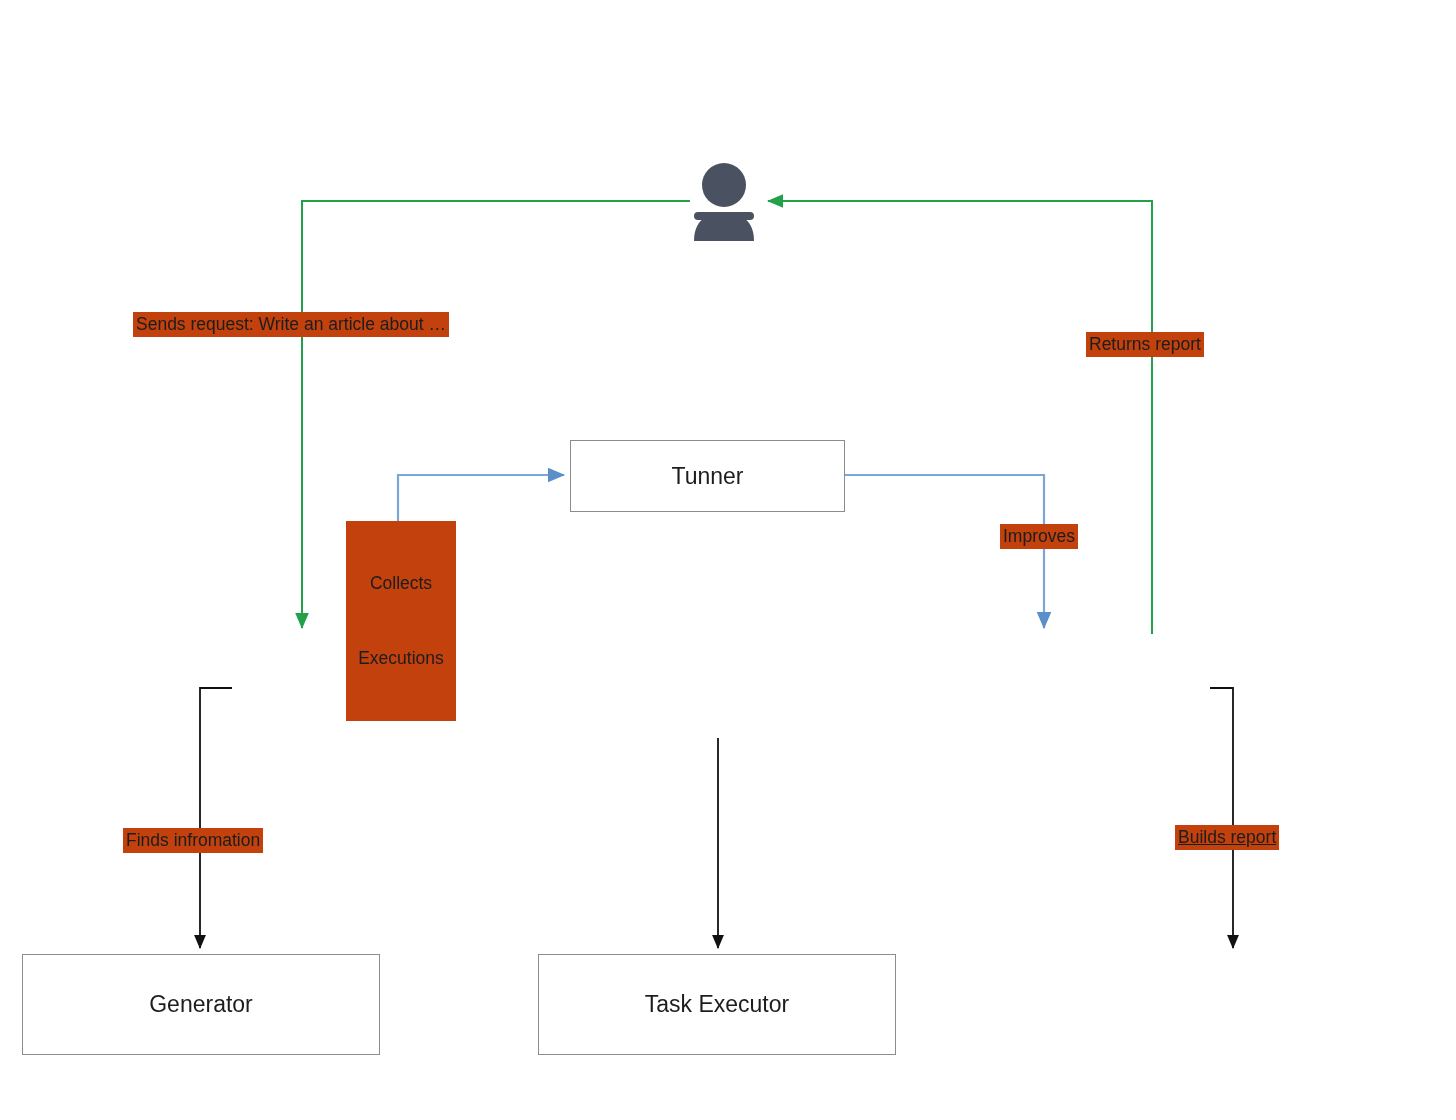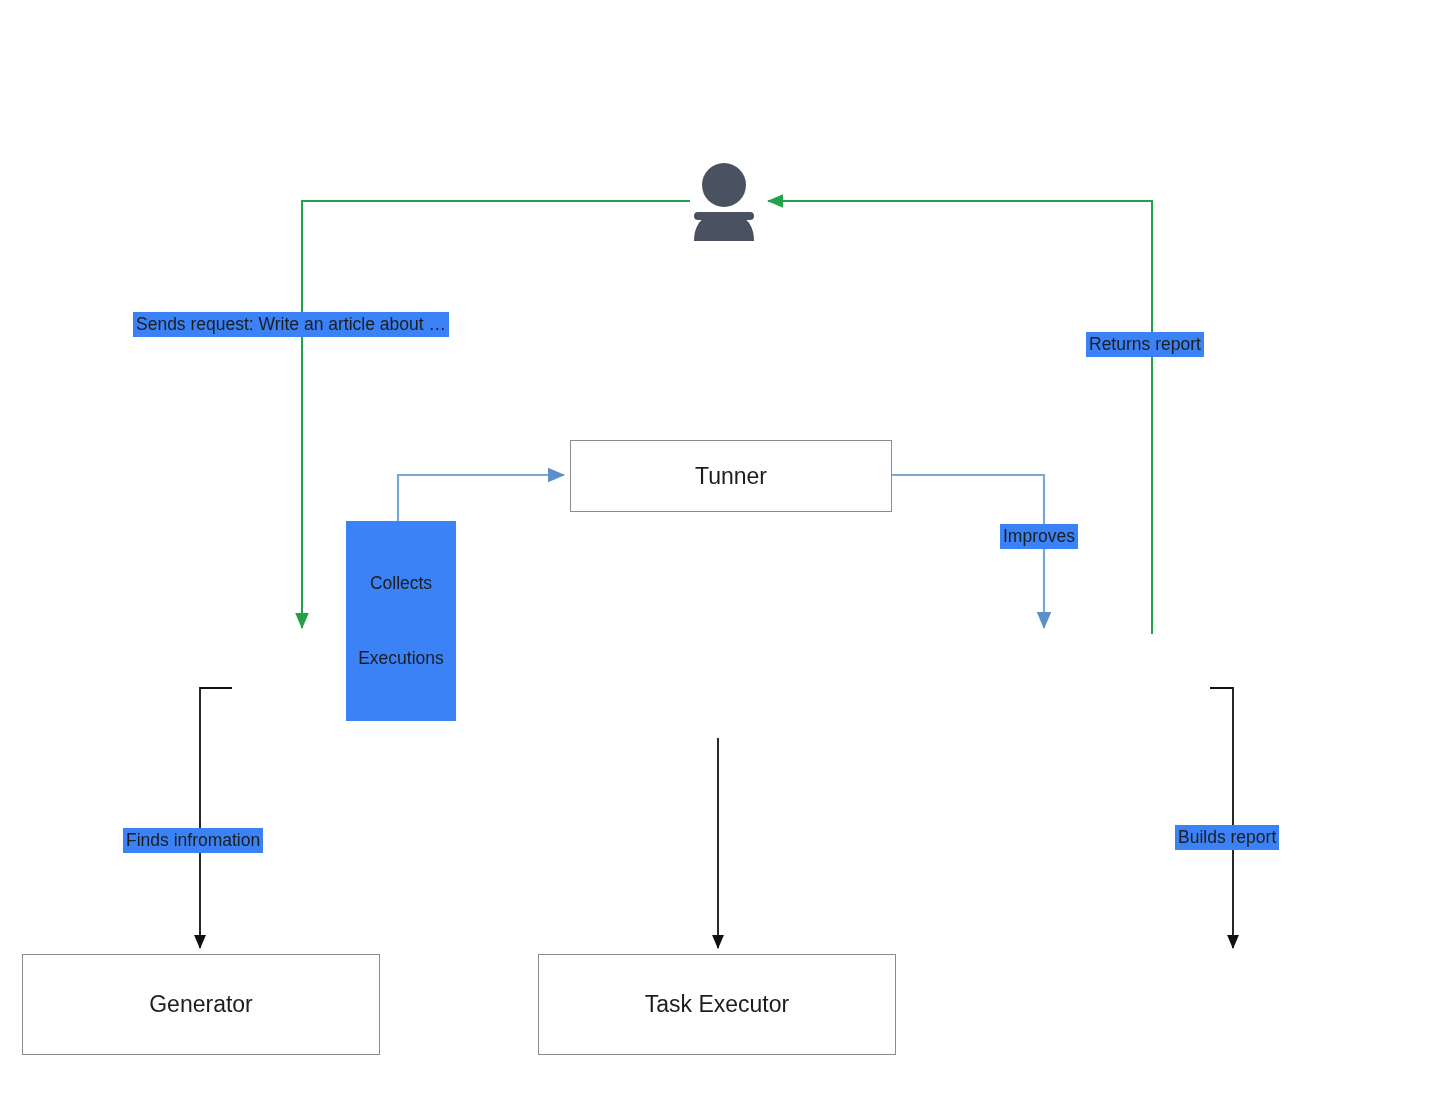--- a/index.html
+++ b/index.html
@@ -43,34 +43,34 @@
     box-sizing: border-box;
     background: #ffffff;
     border: 1.4px solid #8c8c8c;
     display: flex;
     align-items: center;
     justify-content: center;
     font-size: 23px;
     color: #1d1d1d;
     font-family: "Liberation Sans", sans-serif;
   }
-  .node-tunner   { left: 570px;  top: 440px;  width: 322px; height: 72px; }
+  .node-tunner   { left: 570px;  top: 440px;  width: 275px; height: 72px; }
   .node-orch     { left: 232px;  top: 634px;  width: 978px; height: 104px; }
   .node-searcher { left: 22px;   top: 954px;  width: 358px; height: 101px; }
   .node-task     { left: 538px;  top: 954px;  width: 358px; height: 101px; }
   .node-report   { left: 1055px; top: 954px;  width: 358px; height: 101px; }
 
   .edge-label {
     position: absolute;
     font-size: 17.5px;
     color: #1d1d1d;
     white-space: pre;
     text-align: center;
     line-height: 25px;
-    background: #3b82f6;
+    background: #c2410c;
     padding: 0 3px;
   }
   .user-icon {
     position: absolute;
     left: 690px;
     top: 163px;
     width: 68px;
     height: 78px;
   }
 </style>
@@ -131,15 +131,15 @@
   <div class="edge-label" style="left:346px; top:521px; width:104px;">
     <div>Collects</div>
     <div>Executions</div>
   </div>
 
   <div class="edge-label" style="left:1000px; top:524px;">Improves</div>
 
   <div class="edge-label" style="left:123px; top:808px;margin-top:20px;">Finds infromation</div>
 
 
-  <div class="edge-label" style="left:1175px; top:825px;">Builds report</div>
+  <div class="edge-label" style="left:1175px; top:825px;text-decoration:underline;">Builds report</div>
 
 </div>
 
 </body></html>

